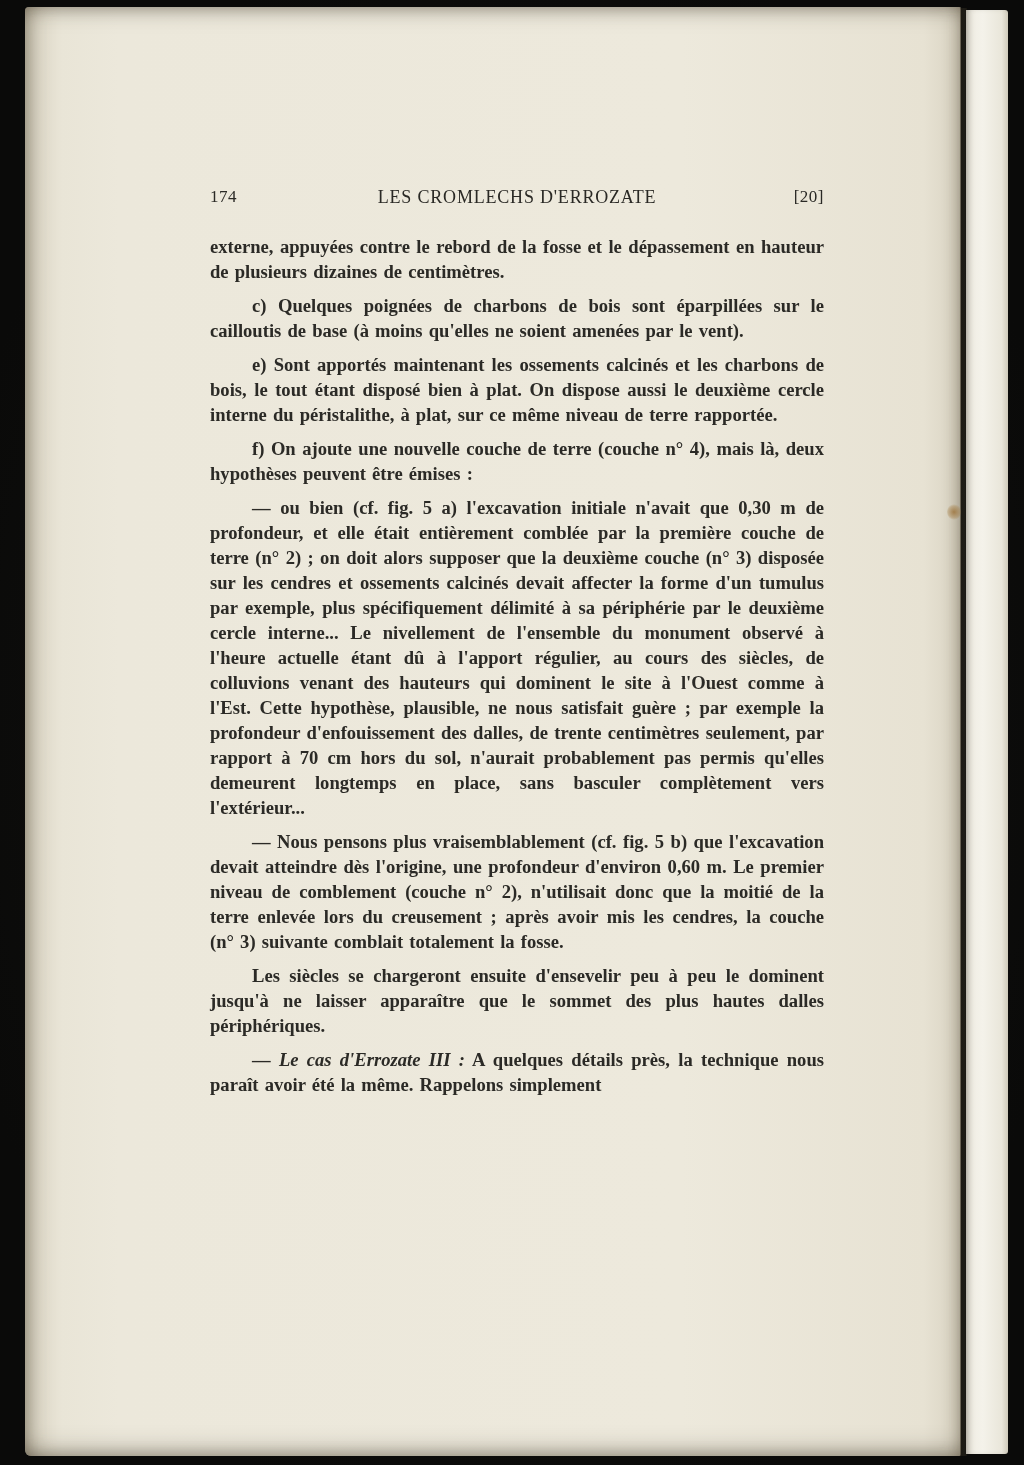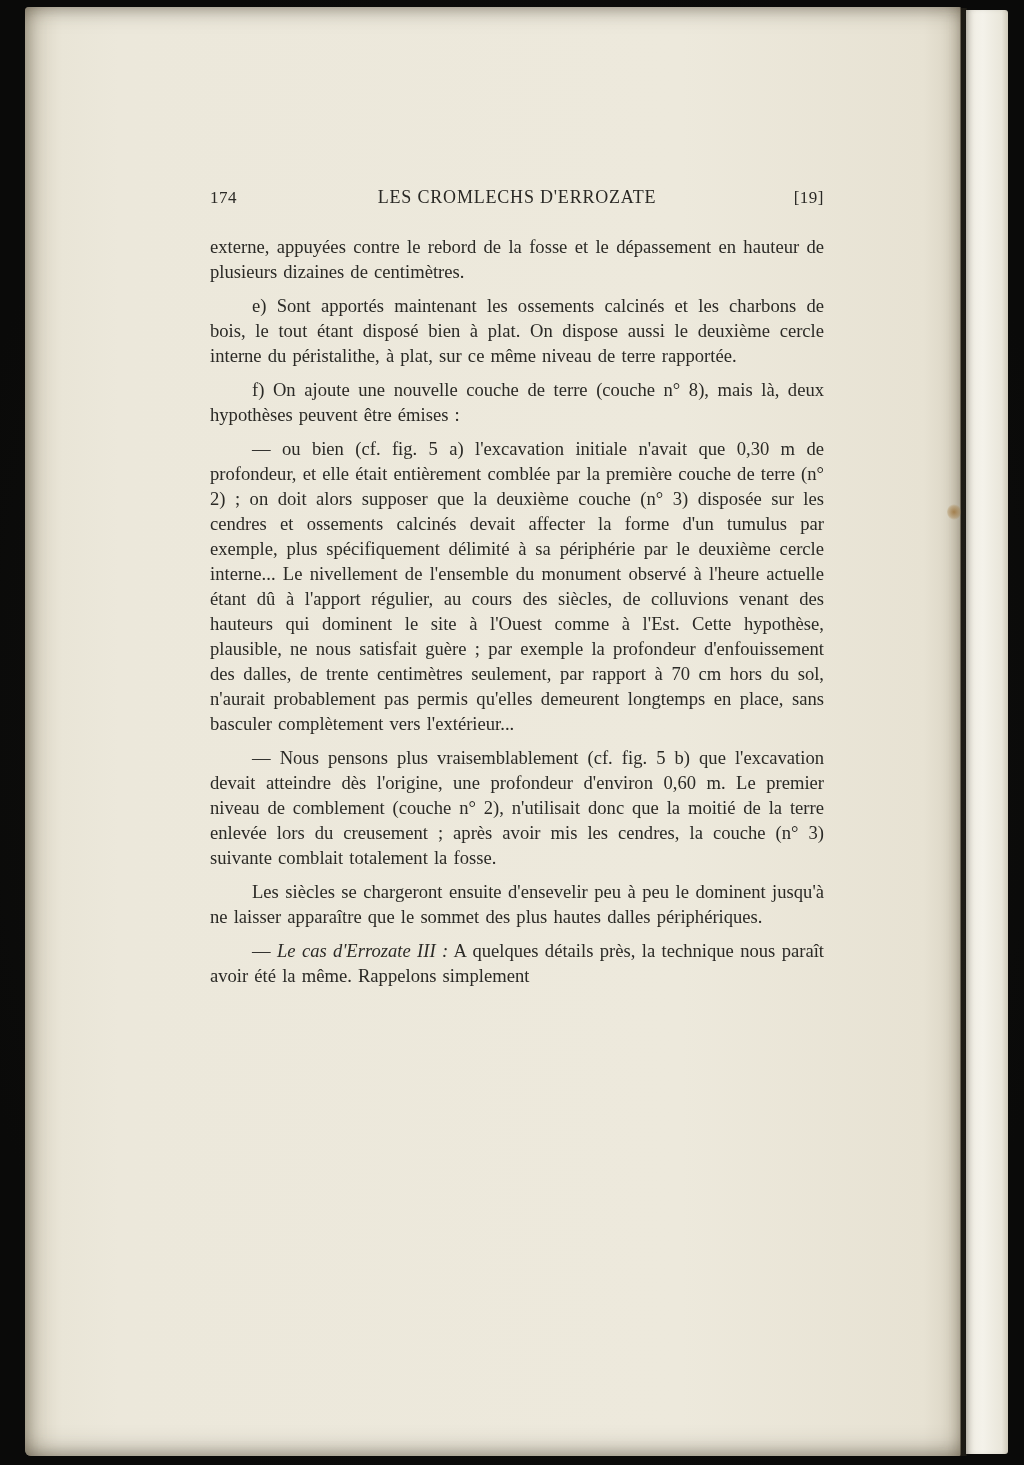--- a/index.html
+++ b/index.html
@@ -63,21 +63,21 @@
   
   .content {
     position: absolute;
     left: 185px;
     top: 180px;
     width: 614px;
     color: #2a2925;
   }
   .running-head {
     display: flex;
-    align-items: center;
+    align-items: flex-start;
     font-size: 17px;
     margin-bottom: 26px;
   }
   .running-head .folio {
     width: 90px;
     text-align: left;
     letter-spacing: 0.5px;
   }
   .running-head .head-title {
     flex: 1;
@@ -90,46 +90,48 @@
     text-align: right;
     letter-spacing: 0.5px;
   }
   .page-text p.para {
     margin: 0 0 9px 0;
     font-size: 18.6px;
     line-height: 25px;
     text-align: justify;
     word-spacing: 1.5px;
     color: #2b2a26;
+    font-weight: bold;
   }
   .page-text p.para.indent {
     text-indent: 42px;
   }
   .page-text .italic {
     font-style: italic;
   }
 </style>
 </head>
 <body>
 
 <div class="scan-frame">
 
   <div class="page">
     <div class="content">
 
       <div class="running-head">
         <span class="folio">174</span>
         <span class="head-title">LES CROMLECHS D'ERROZATE</span>
-        <span class="col-ref">[19]</span>
+        <span class="col-ref">[20]</span>
       </div>
 
       <div class="page-text">
           <p class="para"><span>externe, appuyées contre le rebord de la fosse et le dépassement en hauteur de plusieurs dizaines de centimètres.</span></p>
+          <p class="para indent"><span>c) Quelques poignées de charbons de bois sont éparpillées sur le cailloutis de base (à moins qu'elles ne soient amenées par le vent).</span></p>
           <p class="para indent"><span>e) Sont apportés maintenant les ossements calcinés et les charbons de bois, le tout étant disposé bien à plat. On dispose aussi le deuxième cercle interne du péristalithe, à plat, sur ce même niveau de terre rapportée.</span></p>
-          <p class="para indent"><span>f) On ajoute une nouvelle couche de terre (couche n° 8), mais là, deux hypothèses peuvent être émises :</span></p>
+          <p class="para indent"><span>f) On ajoute une nouvelle couche de terre (couche n° 4), mais là, deux hypothèses peuvent être émises :</span></p>
           <p class="para indent"><span>— ou bien (cf. fig. 5 a) l'excavation initiale n'avait que 0,30 m de profondeur, et elle était entièrement comblée par la première couche de terre (n° 2) ; on doit alors supposer que la deuxième couche (n° 3) disposée sur les cendres et ossements calcinés devait affecter la forme d'un tumulus par exemple, plus spécifiquement délimité à sa périphérie par le deuxième cercle interne... Le nivellement de l'ensemble du monument observé à l'heure actuelle étant dû à l'apport régulier, au cours des siècles, de colluvions venant des hauteurs qui dominent le site à l'Ouest comme à l'Est. Cette hypothèse, plausible, ne nous satisfait guère ; par exemple la profondeur d'enfouissement des dalles, de trente centimètres seulement, par rapport à 70 cm hors du sol, n'aurait probablement pas permis qu'elles demeurent longtemps en place, sans basculer complètement vers l'extérieur...</span></p>
           <p class="para indent"><span>— Nous pensons plus vraisemblablement (cf. fig. 5 b) que l'excavation devait atteindre dès l'origine, une profondeur d'environ 0,60 m. Le premier niveau de comblement (couche n° 2), n'utilisait donc que la moitié de la terre enlevée lors du creusement ; après avoir mis les cendres, la couche (n° 3) suivante comblait totalement la fosse.</span></p>
           <p class="para indent"><span>Les siècles se chargeront ensuite d'ensevelir peu à peu le dominent jusqu'à ne laisser apparaître que le sommet des plus hautes dalles périphériques.</span></p>
           <p class="para indent"><span>— </span><span class="italic">Le cas d'Errozate III :</span><span> A quelques détails près, la technique nous paraît avoir été la même. Rappelons simplement</span></p>
         </div>
 
     </div>
   </div>
 
   <div class="page-gap"></div>

